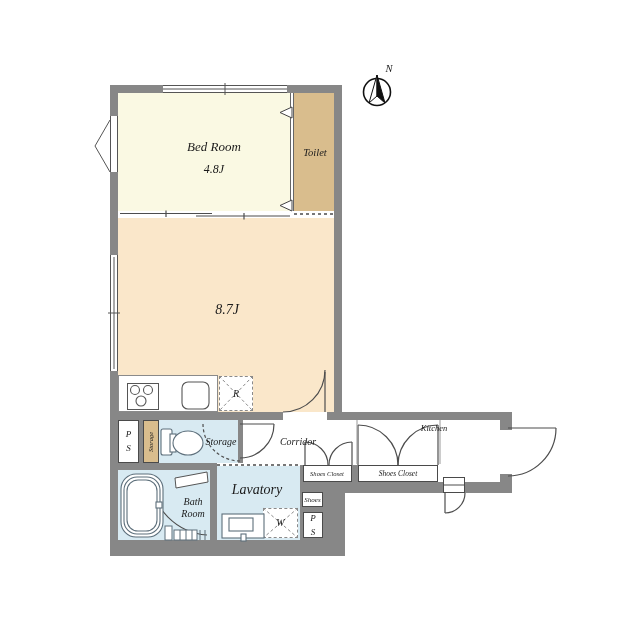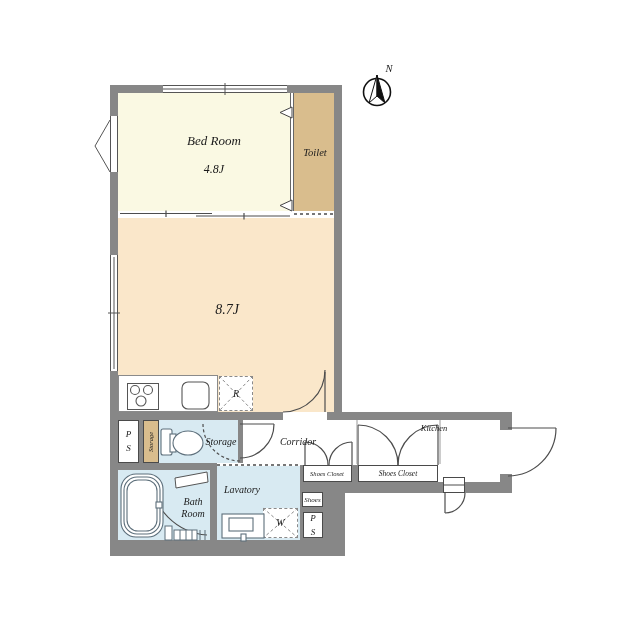--- a/index.html
+++ b/index.html
@@ -159,31 +159,31 @@
       <rect x="241" y="534" width="5" height="7"></rect>
     </g>
 
     <g>
       <circle cx="377" cy="92" r="13.5" fill="#ffffff" stroke="#111" stroke-width="1.6"></circle>
       <polygon points="377,75 369,103 377,96" fill="#ffffff" stroke="#111" stroke-width="1"></polygon>
       <polygon points="377,75 385,103 377,96" fill="#111111" stroke="#111" stroke-width="1"></polygon>
     </g>
   </svg>
 
-  <div class="lbl" style="left:214px;top:141px;font-size:13px">Bed Room</div>
+  <div class="lbl" style="left:214px;top:147px;font-size:13px">Bed Room</div>
   <div class="lbl" style="left:214px;top:170px;font-size:12px">4.8J</div>
   <div class="lbl" style="left:315px;top:153px;font-size:10.5px">Toilet</div>
   <div class="lbl" style="left:227px;top:310px;font-size:14px">8.7J</div>
   <div class="lbl" style="left:221px;top:442px;font-size:10px">Storage</div>
   <div class="lbl" style="left:298px;top:442px;font-size:10px">Corridor</div>
   <div class="lbl" style="left:434px;top:429px;font-size:8.5px">Kitchen</div>
   <div class="lbl" style="left:327px;top:473.5px;font-size:6.6px">Shoes Closet</div>
   <div class="lbl" style="left:398px;top:473.5px;font-size:7.5px">Shoes Closet</div>
   <div class="lbl wrap" style="left:193px;top:507px;font-size:10px;width:44px">Bath Room</div>
-  <div class="lbl" style="left:242px;top:490px;font-size:10px">Lavatory</div>
+  <div class="lbl" style="left:257px;top:490px;font-size:14px">Lavatory</div>
   <div class="lbl" style="left:151px;top:441.5px;font-size:6.5px;transform:translate(-50%,-50%) rotate(-90deg)">Storage</div>
   <div class="lbl" style="left:312.5px;top:500px;font-size:7px">Shoes</div>
   <div class="lbl wrap" style="left:128.5px;top:441px;font-size:9px;width:10px;line-height:1.5">P S</div>
   <div class="lbl wrap" style="left:313px;top:525px;font-size:9px;width:10px;line-height:1.5">P S</div>
   <div class="lbl" style="left:236px;top:394px;font-size:10px">R</div>
   <div class="lbl" style="left:280.5px;top:523px;font-size:10px">W</div>
   <div class="lbl" style="left:389px;top:69px;font-size:10.5px">N</div>
 
 </div>
 

